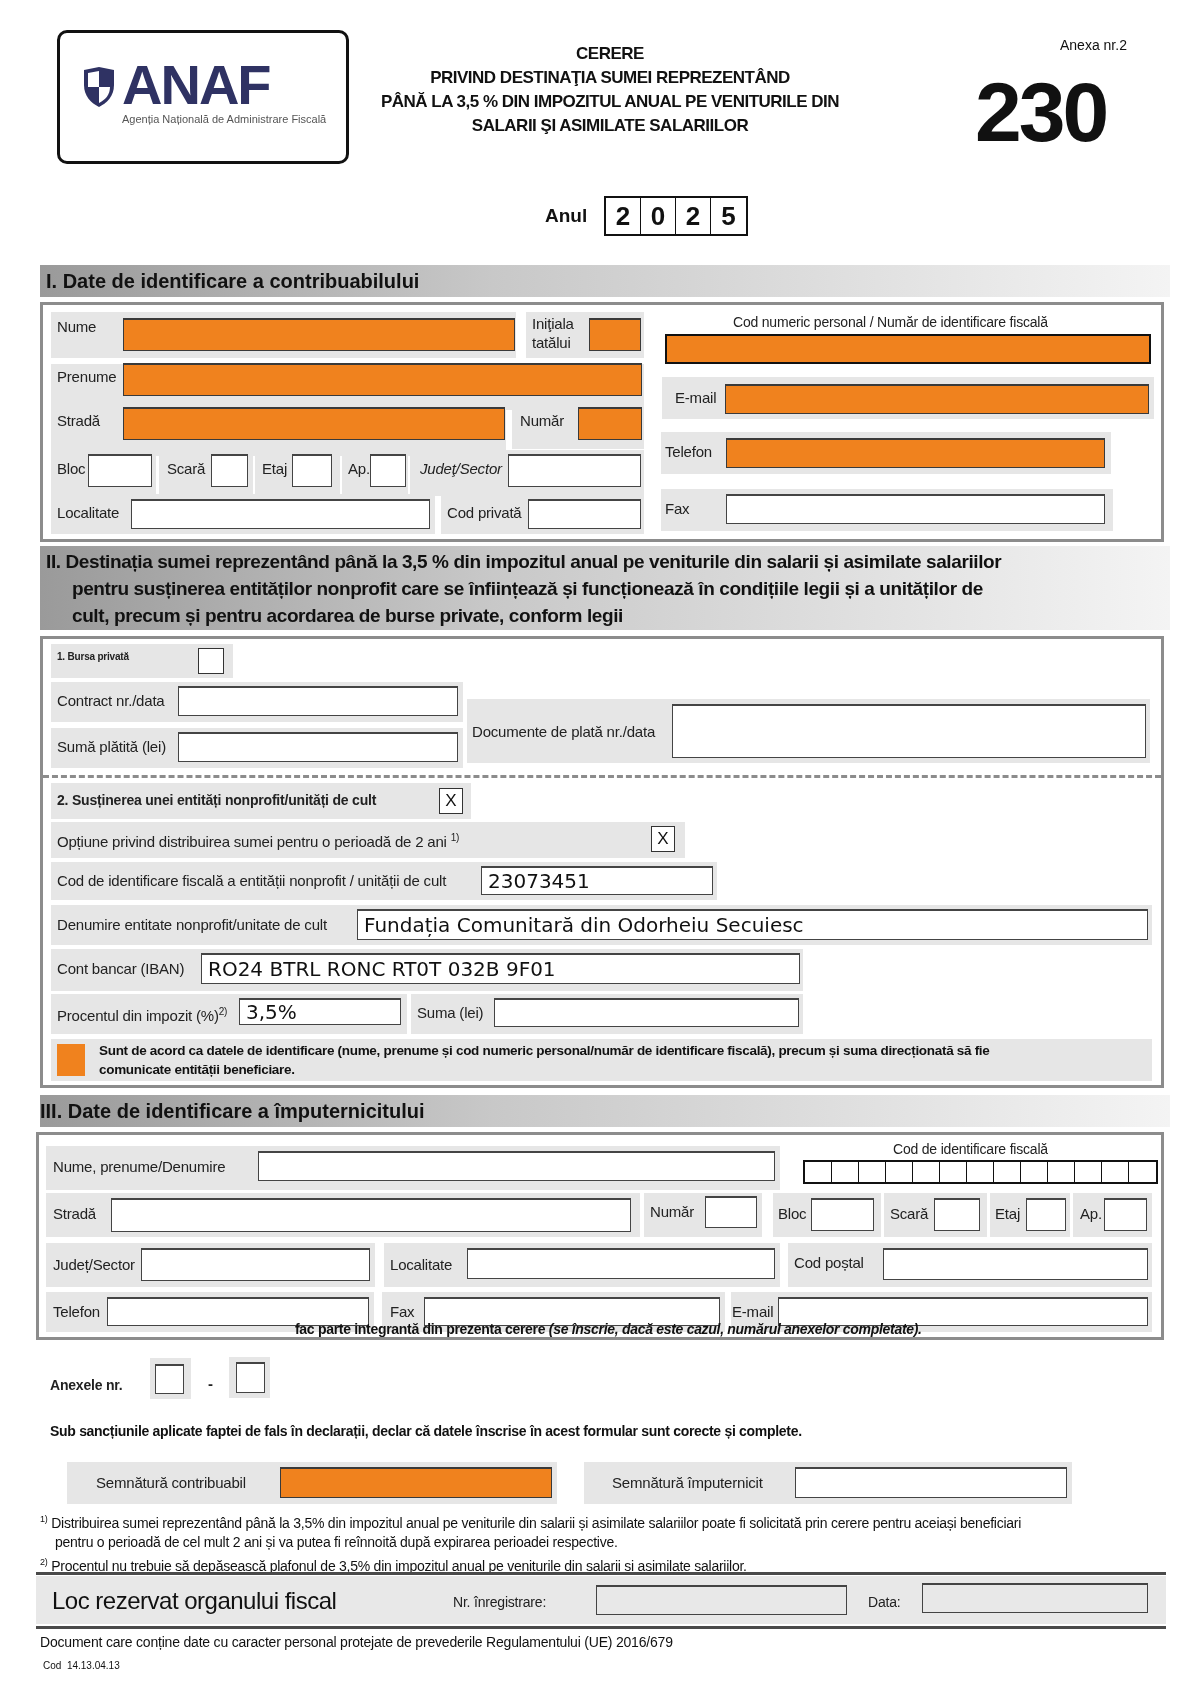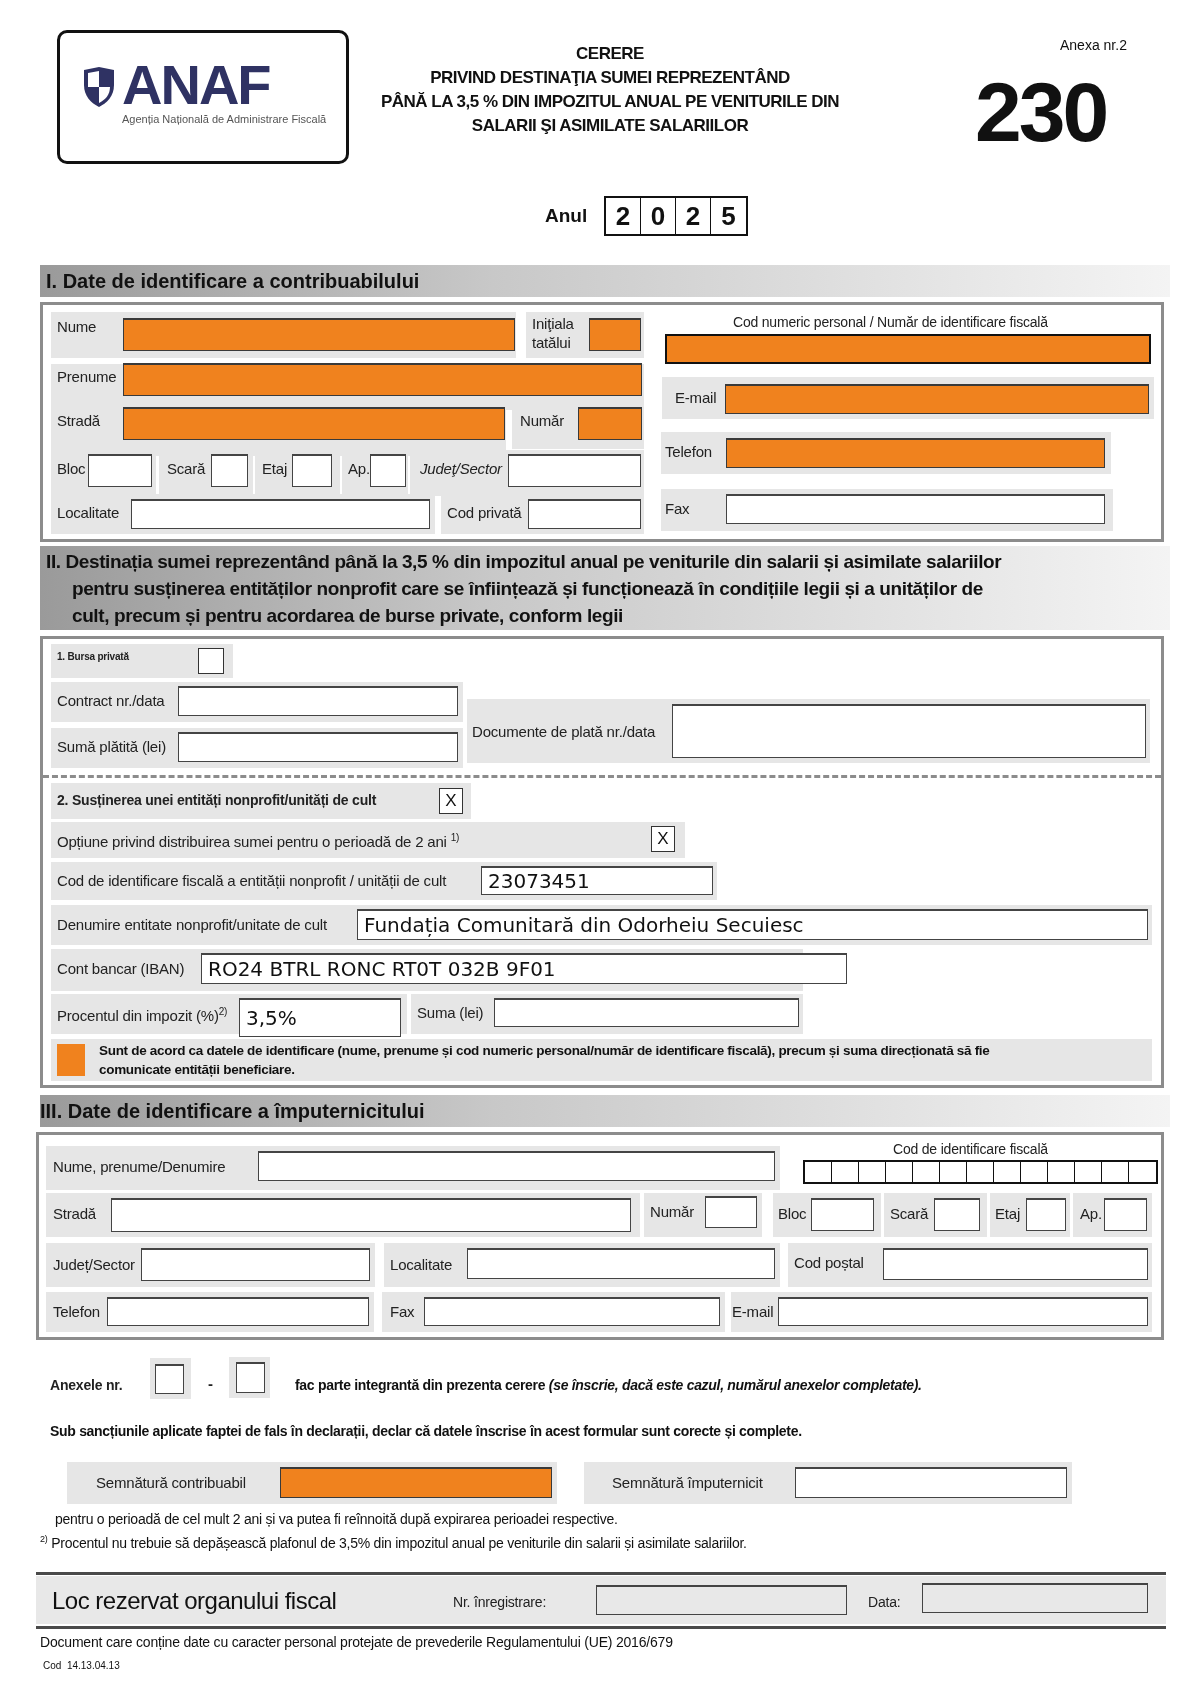--- a/index.html
+++ b/index.html
@@ -164,29 +164,29 @@
 </div>
 
 <div class="gbox" style="left:51px;top:905px;width:1101px;height:40px;"></div>
 <div class="abs lbl" style="left:57px;top:916px;">Denumire entitate nonprofit/unitate de cult</div>
 <div class="field" style="left:357px;top:909px;width:791px;height:31px;">
   <span class="val">Fundația Comunitară din Odorheiu Secuiesc</span>
 </div>
 
 <div class="gbox" style="left:51px;top:949px;width:752px;height:42px;"></div>
 <div class="abs lbl" style="left:57px;top:960px;">Cont bancar (IBAN)</div>
-<div class="field" style="left:201px;top:953px;width:646px;height:31px;">
+<div class="field" style="left:201px;top:953px;width:599px;height:31px;">
   <span class="val">RO24 BTRL RONC RT0T 032B 9F01</span>
 </div>
 
 <div class="gbox" style="left:51px;top:994px;width:356px;height:40px;"></div>
 <div class="abs lbl" style="left:57px;top:1006px;">
   <span>Procentul din impozit (%)</span><sup style="font-size:10px;">2)</sup>
 </div>
-<div class="field" style="left:239px;top:998px;width:162px;height:39px;">
+<div class="field" style="left:239px;top:998px;width:162px;height:27px;">
   <span class="val">3,5%</span>
 </div>
 
 <div class="gbox" style="left:411px;top:994px;width:392px;height:40px;"></div>
 <div class="abs lbl" style="left:417px;top:1004px;">Suma (lei)</div>
 <div class="field" style="left:494px;top:998px;width:305px;height:29px;"></div>
 
 <div class="gbox" style="left:51px;top:1039px;width:1101px;height:42px;"></div>
 <div class="abs" style="left:57px;top:1044px;width:28px;height:32px;background:#f0821e;"></div>
 <div class="abs" style="left:99px;top:1041px;font-size:13.5px;font-weight:bold;line-height:19px;letter-spacing:-0.3px;">
@@ -268,36 +268,40 @@
 <div class="gbox" style="left:731px;top:1292px;width:421px;height:40px;"></div>
 <div class="abs lbl" style="left:732px;top:1303px;">E-mail</div>
 <div class="field" style="left:778px;top:1297px;width:370px;height:29px;"></div>
 
 <div class="abs lbl" style="left:50px;top:1377px;font-weight:bold;font-size:14px;">Anexele nr.</div>
 <div class="gbox" style="left:150px;top:1358px;width:41px;height:41px;"></div>
 <div class="field" style="left:155px;top:1364px;width:29px;height:30px;"></div>
 <div class="abs lbl" style="left:208px;top:1375px;font-weight:bold;">-</div>
 <div class="gbox" style="left:229px;top:1357px;width:41px;height:41px;"></div>
 <div class="field" style="left:236px;top:1362px;width:29px;height:31px;"></div>
-<div class="abs" style="left:295px;top:1377px;font-size:14px;font-weight:bold;white-space:nowrap;letter-spacing:-0.3px;text-align:right;">
+<div class="abs" style="left:295px;top:1321px;font-size:14px;font-weight:bold;white-space:nowrap;letter-spacing:-0.3px;text-align:right;">
   <span>fac parte integrantă din prezenta cerere</span>
   <i>(se înscrie, dacă este cazul, numărul anexelor completate).</i>
 </div>
 
 <div class="abs" style="left:50px;top:1423px;font-size:14px;font-weight:bold;white-space:nowrap;letter-spacing:-0.3px;">Sub sancțiunile aplicate faptei de fals în declarații, declar că datele înscrise în acest formular sunt corecte și complete.</div>
 
 <div class="gbox" style="left:67px;top:1462px;width:490px;height:42px;"></div>
 <div class="abs lbl" style="left:96px;top:1474px;">Semnătură contribuabil</div>
 <div class="field orange" style="left:280px;top:1467px;width:272px;height:31px;"></div>
 
 <div class="gbox" style="left:584px;top:1462px;width:488px;height:42px;"></div>
 <div class="abs lbl" style="left:612px;top:1474px;">Semnătură împuternicit</div>
 <div class="field" style="left:795px;top:1467px;width:272px;height:31px;"></div>
 
 <div class="abs" style="left:40px;top:1510px;width:1140px;font-size:14px;line-height:19.5px;letter-spacing:-0.25px;">
+  <div>
+    <sup style="font-size:9px;">1)</sup>
+    <span>Distribuirea sumei reprezentând până la 3,5% din impozitul anual pe veniturile din salarii și asimilate salariilor poate fi solicitată prin cerere pentru aceiași beneficiari</span>
+  </div>
   <div style="padding-left:15px;">pentru o perioadă de cel mult 2 ani și va putea fi reînnoită după expirarea perioadei respective.</div>
   <div>
     <sup style="font-size:9px;">2)</sup>
     <span>Procentul nu trebuie să depășească plafonul de 3,5% din impozitul anual pe veniturile din salarii și asimilate salariilor.</span>
   </div>
 </div>
 
 <div class="abs" style="left:36px;top:1572px;width:1130px;height:3px;background:#4a4a4a;"></div>
 <div class="abs" style="left:36px;top:1576px;width:1130px;height:48px;background:#e8e8e8;"></div>
 <div class="abs" style="left:52px;top:1587px;font-size:24px;letter-spacing:-0.5px;white-space:nowrap;">Loc rezervat organului fiscal</div>

